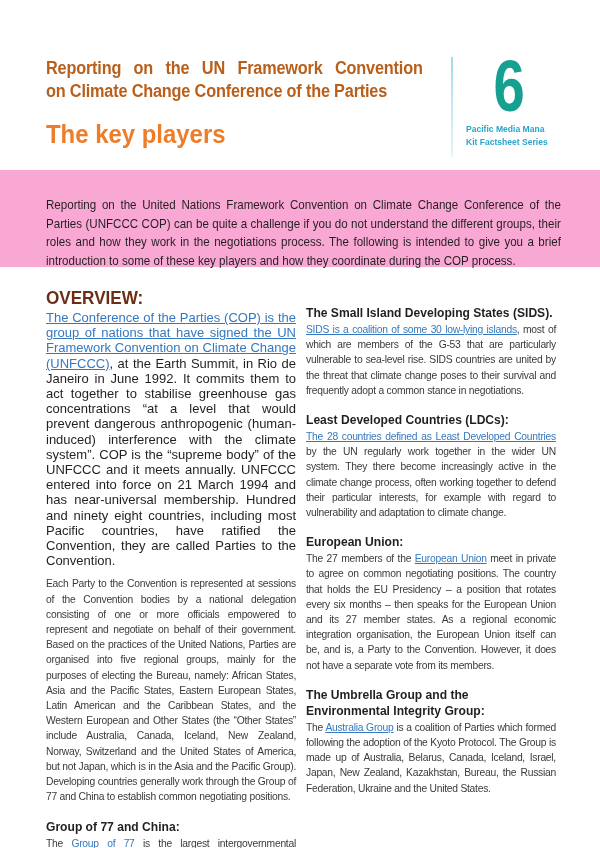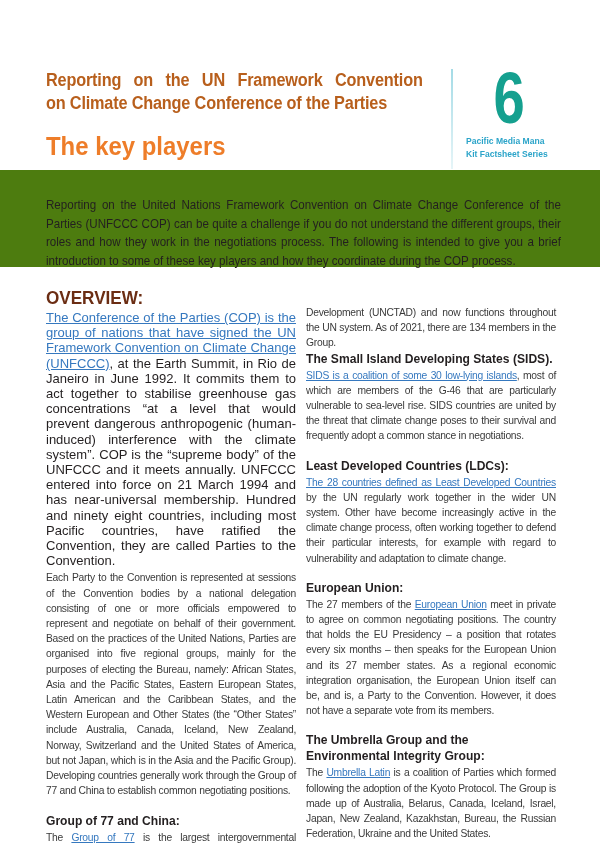--- a/index.html
+++ b/index.html
@@ -1,20 +1,20 @@
 <!DOCTYPE html>
 <html><head>
 <meta charset="utf-8">
 <style>
   html, body { margin: 0; padding: 0; }
   body {
     width: 600px; height: 848px; background: #ffffff; position: relative; overflow: hidden;
     font-family: "Liberation Sans", sans-serif; color: #231f20;
   }
-  .header { position: absolute; left: 0; top: 12px; width: 600px; height: 170px; }
+  .header { position: absolute; left: 0; top: 0; width: 600px; height: 170px; }
   .series-title {
     position: absolute; left: 46px; top: 57px; width: 390px;
     font-family: "Liberation Sans", sans-serif; font-weight: bold; font-size: 17.5px; line-height: 23px;
     color: #b85f1c; letter-spacing: -0.2px; transform: scaleX(0.93); transform-origin: left top;
   }
   .title-line { display: block; }
   .title-line.first { text-align: justify; text-align-last: justify; width: 405px; }
   .page-title {
     position: absolute; left: 46px; top: 119px; font-weight: bold; font-size: 26px; line-height: 30px;
     color: #ee7d29; transform: scaleX(0.92); transform-origin: left top;
@@ -27,39 +27,39 @@
     position: absolute; left: 466px; top: 50px; width: 86px; text-align: center;
     font-weight: bold; font-size: 72px; line-height: 72px; color: #15a08f;
     transform: scaleX(0.78); transform-origin: center top;
   }
   .series-name {
     position: absolute; left: 466px; top: 122px; width: 100px;
     font-weight: bold; font-size: 9.5px; line-height: 13px; color: #2ba4c9;
     transform: scaleX(0.9); transform-origin: left top; white-space: nowrap;
   }
   .intro-band {
-    position: absolute; left: 0; top: 170px; width: 600px; height: 97px; background: #4d7c0f;
+    position: absolute; left: 0; top: 170px; width: 600px; height: 97px; background: #f9a8d4;
   }
   .intro-text {
     position: absolute; left: 46px; top: 14px; width: 515px;
     font-size: 12.2px; line-height: 18.6px; color: #231f20; text-align: justify;
     transform: scaleX(0.95); transform-origin: left top; width: 542px;
   }
   .col { position: absolute; top: 288px; }
   .col-left { left: 46px; width: 250px; }
   .col-right { left: 306px; width: 250px; top: 305px; }
   .overview-heading {
     font-weight: bold; font-size: 19px; line-height: 20px; color: #6b2d13; margin: 0 0 2px 0;
     transform: scaleX(0.9); transform-origin: left top;
   }
   .p {
     margin: 0; text-align: justify; font-size: 10.3px; line-height: 15.2px; color: #3a3a3a;
   }
   .p.bold { font-weight: normal; color: #231f20; font-size: 13px; }
-  .p + .p { margin-top: 2px; }
+  .p + .p { margin-top: 8px; }
   .link { color: #3578bf; text-decoration: underline; }
   .sec-heading {
     font-size: 13px; line-height: 16px; color: #231f20; font-weight: bold; margin: 14px 0 1px 0;
     transform: scaleX(0.93); transform-origin: left top; white-space: nowrap;
   }
   .sec-heading.wrap { white-space: normal; width: 268px; }
   .col-right .sec-heading:first-of-type { margin-top: 0; }
   .narrow { letter-spacing: -0.25px; }
 </style>
 </head>
@@ -86,26 +86,25 @@
 <div class="col col-left">
   <h2 class="overview-heading">OVERVIEW:</h2>
   <p class="p bold"><a class="link">The Conference of the Parties (COP) is the group of nations that have signed the UN Framework Convention on Climate Change (UNFCCC)</a><span>, at the Earth Summit, in Rio de Janeiro in June 1992. It commits them to act together to stabilise greenhouse gas concentrations “at a level that would prevent dangerous anthropogenic (human-induced) interference with the climate system”. COP is the “supreme body” of the UNFCCC and it meets annually. UNFCCC entered into force on 21 March 1994 and has near-universal membership. Hundred and ninety eight countries, including most Pacific countries, have ratified the Convention, they are called Parties to the Convention.</span></p>
   <p class="p narrow">Each Party to the Convention is represented at sessions of the Convention bodies by a national delegation consisting of one or more officials empowered to represent and negotiate on behalf of their government. Based on the practices of the United Nations, Parties are organised into five regional groups, mainly for the purposes of electing the Bureau, namely: African States, Asia and the Pacific States, Eastern European States, Latin American and the Caribbean States, and the Western European and Other States (the “Other States” include Australia, Canada, Iceland, New Zealand, Norway, Switzerland and the United States of America, but not Japan, which is in the Asia and the Pacific Group). Developing countries generally work through the Group of 77 and China to establish common negotiating positions.</p>
 
   <h3 class="sec-heading">Group of 77 and China:</h3>
   <p class="p narrow"><span>The </span><a class="link">Group of 77</a><span> is the largest intergovernmental organisation of developing countries in the United Nations, which provides the means for the countries of the South to articulate and promote their collective economic interests and enhance their joint negotiating capacity on all major international economic issues within the United Nations system, and promote South-South cooperation for development. The G-77 was founded in 1964 in the context of the UN Conference on Trade and</span></p>
 </div>
 
 <div class="col col-right">
-  <p class="p narrow">Development (UNCTAD) and now functions throughout the UN system. As of 2021, there are 134 members in the Group.</p>
 
   <h3 class="sec-heading">The Small Island Developing States (SIDS).</h3>
-  <p class="p narrow"><a class="link">SIDS is a coalition of some 30 low-lying islands</a><span>, most of which are members of the G-46 that are particularly vulnerable to sea-level rise. SIDS countries are united by the threat that climate change poses to their survival and frequently adopt a common stance in negotiations.</span></p>
+  <p class="p narrow"><a class="link">SIDS is a coalition of some 30 low-lying islands</a><span>, most of which are members of the G-53 that are particularly vulnerable to sea-level rise. SIDS countries are united by the threat that climate change poses to their survival and frequently adopt a common stance in negotiations.</span></p>
 
   <h3 class="sec-heading">Least Developed Countries (LDCs):</h3>
-  <p class="p narrow"><a class="link">The 28 countries defined as Least Developed Countries</a><span> by the UN regularly work together in the wider UN system. Other have become increasingly active in the climate change process, often working together to defend their particular interests, for example with regard to vulnerability and adaptation to climate change.</span></p>
+  <p class="p narrow"><a class="link">The 28 countries defined as Least Developed Countries</a><span> by the UN regularly work together in the wider UN system. They there become increasingly active in the climate change process, often working together to defend their particular interests, for example with regard to vulnerability and adaptation to climate change.</span></p>
 
   <h3 class="sec-heading">European Union:</h3>
   <p class="p narrow"><span>The 27 members of the </span><a class="link">European Union</a><span> meet in private to agree on common negotiating positions. The country that holds the EU Presidency – a position that rotates every six months – then speaks for the European Union and its 27 member states. As a regional economic integration organisation, the European Union itself can be, and is, a Party to the Convention. However, it does not have a separate vote from its members.</span></p>
 
   <h3 class="sec-heading wrap">The Umbrella Group and the Environmental Integrity Group:</h3>
-  <p class="p narrow"><span>The </span><a class="link">Umbrella Latin</a><span> is a coalition of Parties which formed following the adoption of the Kyoto Protocol. The Group is made up of Australia, Belarus, Canada, Iceland, Israel, Japan, New Zealand, Kazakhstan, Bureau, the Russian Federation, Ukraine and the United States.</span></p>
+  <p class="p narrow"><span>The </span><a class="link">Australia Group</a><span> is a coalition of Parties which formed following the adoption of the Kyoto Protocol. The Group is made up of Australia, Belarus, Canada, Iceland, Israel, Japan, New Zealand, Kazakhstan, Bureau, the Russian Federation, Ukraine and the United States.</span></p>
 </div>
 
 </body></html>

